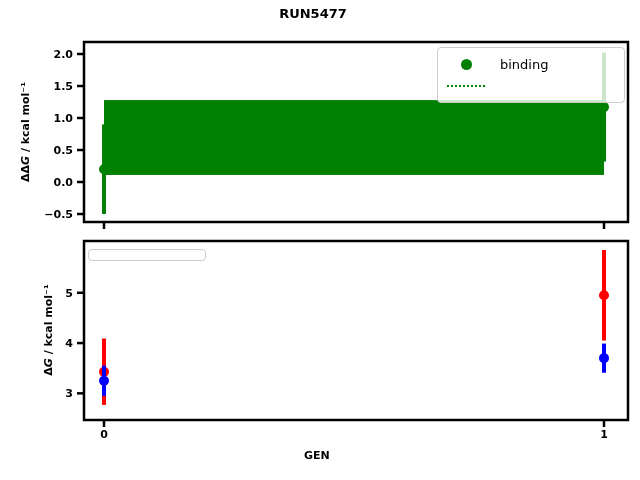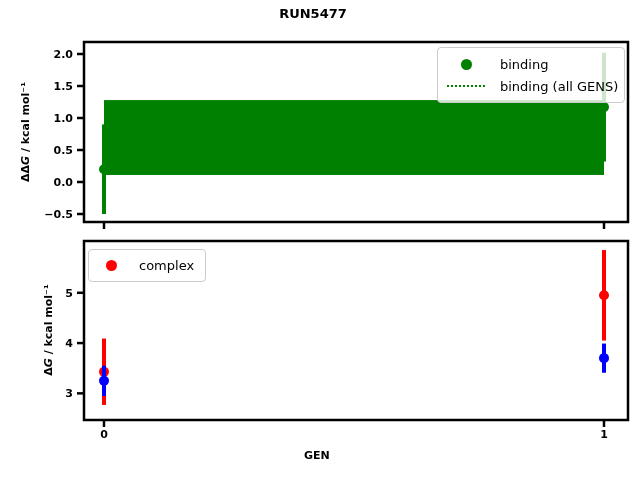--- a/index.html
+++ b/index.html
@@ -91,26 +91,19 @@
     <div class="legend-row">
       <span class="lg-swatch">
           <span class="lg-dot dot-green"></span>
         </span>
       <span class="lg-label">binding</span>
     </div>
     <div class="legend-row">
       <span class="lg-swatch">
           <span class="lg-dotted"></span>
         </span>
-      <span class="lg-label">binding (all GENS)</span>
     </div>
   </div>
 
   <div id="legend-bottom" class="legend">
-    <div class="legend-row">
-      <span class="lg-swatch">
-          <span class="lg-dot dot-red"></span>
-        </span>
-      <span class="lg-label">complex</span>
-    </div>
   </div>
 
 </div>
 
 </body></html>

